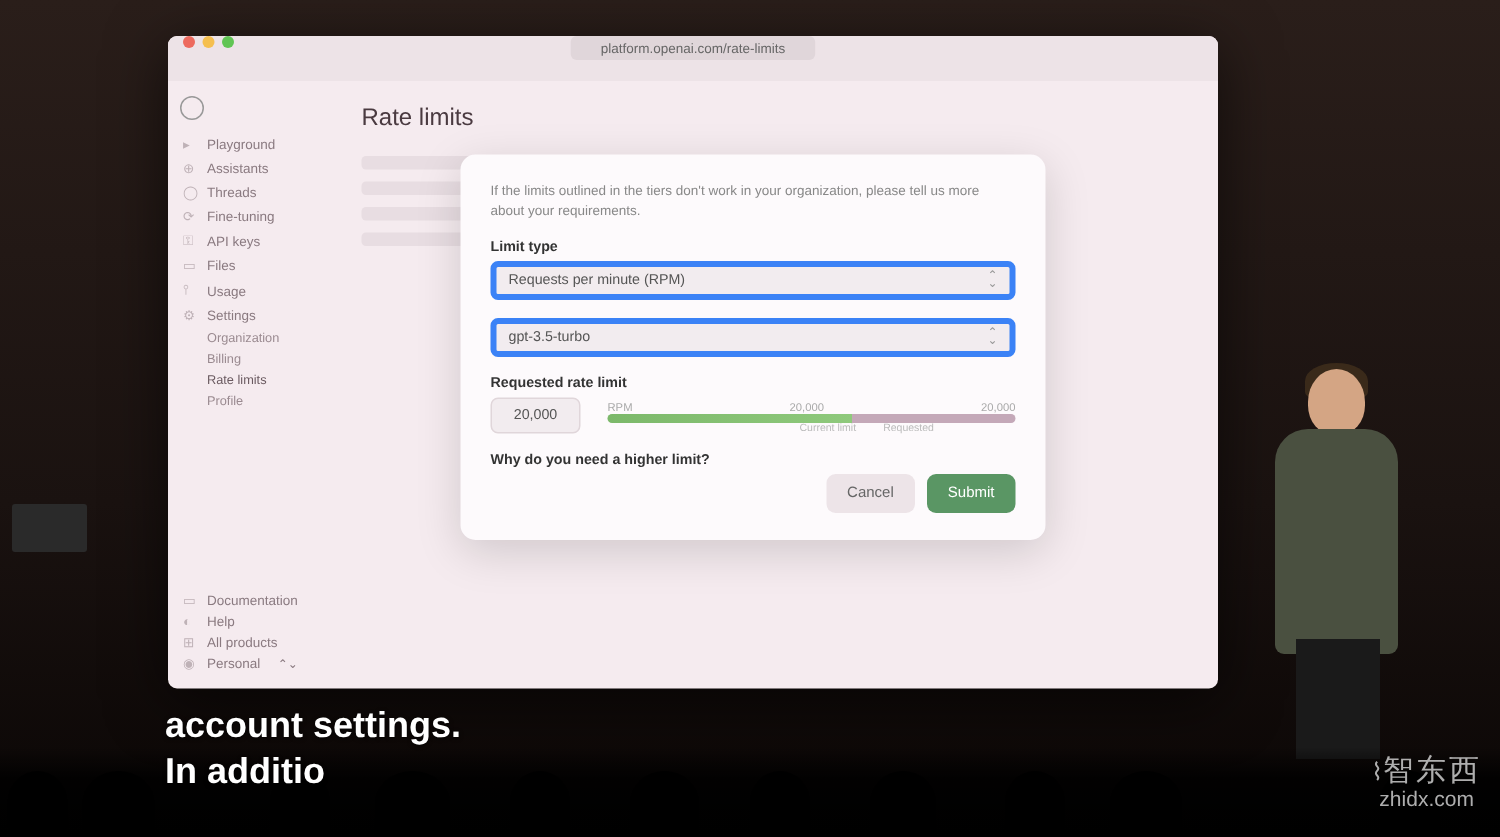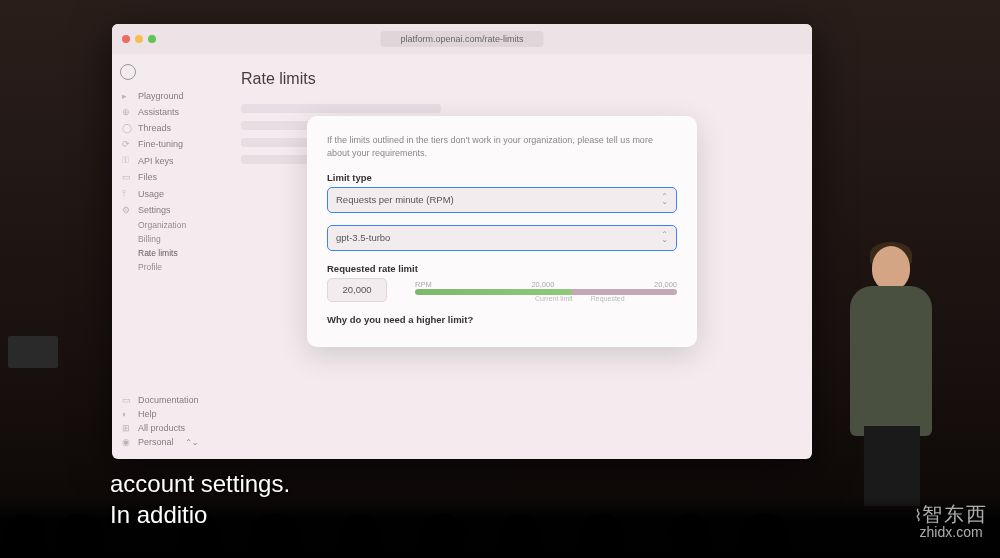--- a/index.html
+++ b/index.html
@@ -1,19 +1,19 @@
 <!DOCTYPE html>
 <html><head>
 <meta charset="utf-8">
 <style>
 *{margin:0;padding:0;box-sizing:border-box;font-family:-apple-system,BlinkMacSystemFont,"Segoe UI",sans-serif}
 body{width:1000px;height:558px;background:#1a1210;overflow:hidden;position:relative}
 .stage{position:absolute;top:0;left:0;right:0;bottom:0;background:linear-gradient(to bottom,#2a1e1a 0%,#1a1210 60%,#0a0605 100%)}
 .screen{position:absolute;left:112px;top:24px;width:700px;height:435px;background:#f5ebef;border-radius:6px;box-shadow:0 8px 40px rgba(0,0,0,.6)}
-.browser-bar{height:30px;background:#ede3e7;border-radius:6px 6px 0 0;display:flex;align-items:center;padding:0 10px}
+.browser-bar{height:30px;background:#ede3e7;border-radius:6px 6px 0 0;display:flex;padding:0 10px}
 .traffic{display:flex;gap:5px;margin-right:auto}
 .dot{width:8px;height:8px;border-radius:50%}
 .dot-r{background:#ed6a5e}.dot-y{background:#f5bf4f}.dot-g{background:#61c554}
 .url-bar{position:absolute;left:50%;transform:translateX(-50%);background:#e0d6da;border-radius:4px;padding:3px 20px;font-size:9px;color:#666}
 .app{display:flex;height:calc(100% - 30px)}
 .sidebar{width:105px;padding:10px 8px;font-size:9px;color:#8a7a80}
 .logo{width:16px;height:16px;border:1.5px solid #999;border-radius:50%;margin-bottom:8px}
 .nav-item{display:flex;align-items:center;gap:6px;padding:3px 2px;cursor:pointer}
 .nav-item .ic{width:10px;opacity:.5;font-size:9px}
 .sub-item{padding:2px 2px 2px 18px;color:#9a8a90;font-size:8.5px}
@@ -21,35 +21,35 @@
 .sidebar-bottom{position:absolute;bottom:10px;left:8px;font-size:9px;color:#8a7a80}
 .sidebar-bottom .nav-item{padding:2px}
 .main{flex:1;padding:16px 24px}
 .page-title{font-size:16px;color:#4a3a40;margin-bottom:16px}
 .skeleton{width:200px;height:9px;background:#e8dde2;border-radius:3px;margin-bottom:8px}
 .modal-backdrop{position:absolute;inset:0;display:flex;align-items:center;justify-content:center}
 .modal{width:390px;background:#fdfafc;border-radius:10px;padding:18px 20px;box-shadow:0 8px 30px rgba(0,0,0,.15);position:relative;left:40px;top:-10px}
 .modal-title{font-size:13px;font-weight:600;color:#333;margin-bottom:6px}
 .modal-desc{font-size:9px;color:#888;margin-bottom:12px;line-height:1.4}
 .field-label{font-size:9.5px;font-weight:600;color:#333;margin-bottom:4px}
-.select{width:100%;height:26px;background:#f2ecef;border:1px solid #3b82f6;border-radius:5px;padding:0 8px;font-size:9.5px;color:#555;display:flex;align-items:center;justify-content:space-between;margin-bottom:12px;cursor:pointer}
+.select{width:100%;height:26px;background:#f2ecef;border:4px solid #3b82f6;border-radius:5px;padding:0 8px;font-size:9.5px;color:#555;display:flex;align-items:center;justify-content:space-between;margin-bottom:12px;cursor:pointer}
 .up-down{font-size:8px;color:#999;line-height:.6}
-.slider-row{display:flex;align-items:flex-start;gap:28px;margin-bottom:12px}
+.slider-row{display:flex;align-items:flex-start;gap:18px;margin-bottom:12px}
 .slider-input{width:60px;height:24px;background:#f2ecef;border:1px solid #e0d6da;border-radius:5px;display:flex;align-items:center;justify-content:center;font-size:9.5px;color:#555}
 .slider-wrap{flex:1}
 .slider-track{height:6px;background:linear-gradient(to right,#7cb86a 0%,#8fc97c 60%,#c4a8b8 60%,#c4a8b8 100%);border-radius:3px;position:relative}
 .slider-marks{display:flex;justify-content:space-between;font-size:7.5px;color:#aaa;margin-top:2px}
 .slider-labels{display:flex;justify-content:space-between;font-size:7px;color:#bbb;padding:0 20%}
 .slider-labels span:first-child{margin-left:auto;margin-right:18px}
 .textarea{width:100%;height:26px;background:#f7f3f5;border:1px solid #e8dfe3;border-radius:5px;padding:5px 8px;font-size:9px;color:#bbb;margin-bottom:14px}
 .modal-actions{display:flex;justify-content:flex-end;gap:8px}
 .btn{height:26px;padding:0 14px;border-radius:6px;font-size:10px;display:flex;align-items:center;cursor:pointer;border:none}
 .btn-cancel{background:#ede4e8;color:#666}
 .btn-submit{background:#5a9664;color:#fff}
-.subtitle{position:absolute;left:110px;bottom:28px;color:#fff;font-size:24px;font-weight:400;text-shadow:0 1px 3px rgba(0,0,0,.8);line-height:1.3}
+.subtitle{position:absolute;left:110px;bottom:28px;color:#fff;font-size:24px;font-weight:700;text-shadow:0 1px 3px rgba(0,0,0,.8);line-height:1.3}
 .watermark{position:absolute;right:12px;bottom:18px;color:#ccc;font-size:14px;opacity:.85;text-align:center;line-height:1.1}
 .watermark .cn{font-size:20px;letter-spacing:2px}
 .watermark .wifi{font-size:16px}
 .presenter{position:absolute;right:60px;bottom:52px;width:100px;height:260px}
 .head{width:38px;height:44px;background:#d4a584;border-radius:50% 50% 45% 45%;position:absolute;top:0;left:32px}
 .hair{width:42px;height:24px;background:#3a2a1a;border-radius:50% 50% 20% 20%;position:absolute;top:-4px;left:30px}
 .body{width:82px;height:150px;background:#4a5040;border-radius:22px 22px 6px 6px;position:absolute;top:40px;left:10px}
 .legs{width:56px;height:80px;background:#1a1a1a;position:absolute;top:180px;left:24px}
 .audience{position:absolute;bottom:0;left:0;right:0;height:60px;background:linear-gradient(to top,#000 0%,rgba(0,0,0,.85) 65%,transparent 100%)}
 .head-sil{width:40px;height:44px;background:#000;border-radius:50% 50% 20% 20%;position:absolute;bottom:0}
@@ -165,20 +165,24 @@
             <div class="slider-track"></div>
             <div class="slider-labels">
               <span>Current limit</span>
               <span>Requested</span>
             </div>
           </div>
         </div>
 
         <div class="field-label">Why do you need a higher limit?</div>
 
+        <div class="modal-actions">
+          <button class="btn btn-cancel">Cancel</button>
+          <button class="btn btn-submit">Submit</button>
+        </div>
       </div>
     </div>
   </div>
 
   <div class="presenter">
     <div class="hair"></div>
       <div class="head"></div>
       <div class="body"></div>
       <div class="legs"></div>
   </div>

